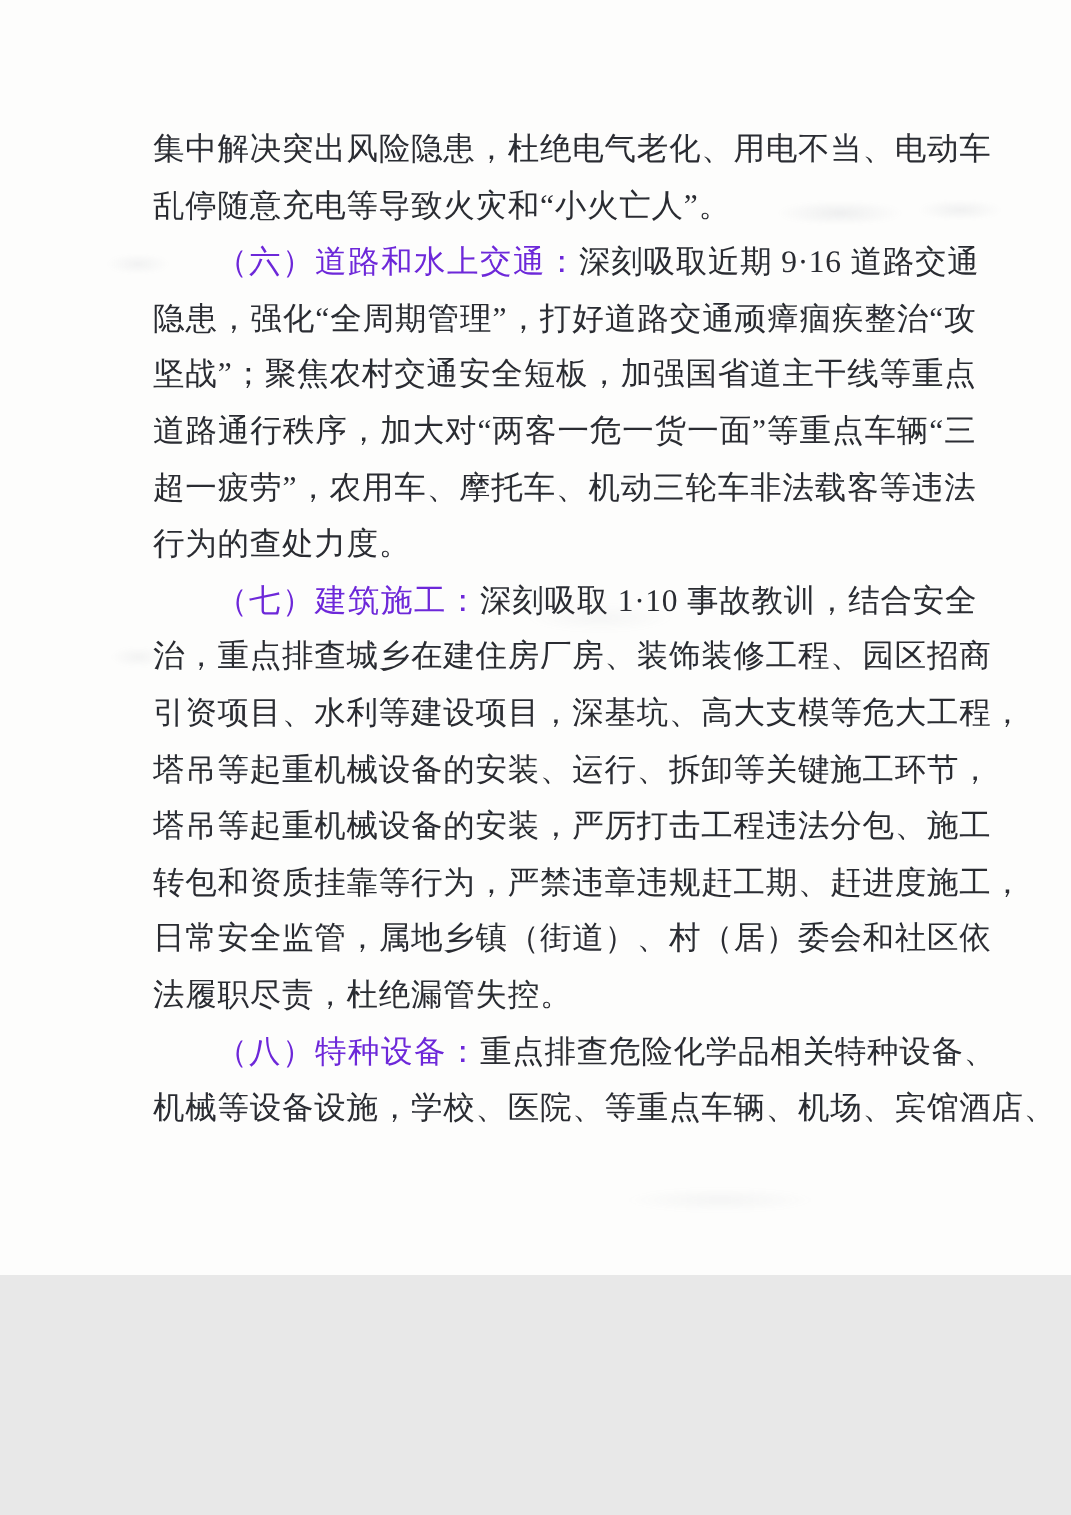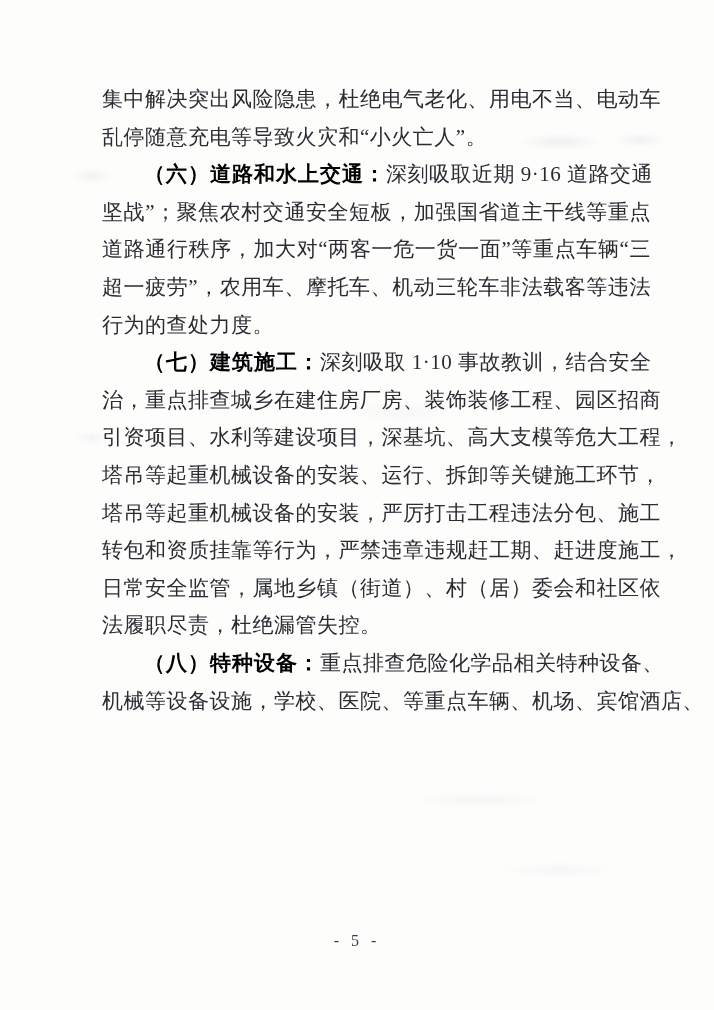--- a/index.html
+++ b/index.html
@@ -3,21 +3,21 @@
 <meta charset="utf-8">
 <style>
   html, body {
     margin: 0;
     padding: 0;
     background: #e8e8e8;
   }
   .page {
     position: relative;
     width: 714px;
-    height: 1010px;
+    height: 850px;
     background: #fdfdfc;
     overflow: hidden;
     font-family: "Liberation Serif", "DejaVu Serif", serif;
   }
   .text-block {
     position: absolute;
     left: 102px;
     top: 81px;
     width: 549px;
     color: #2a2c32;
@@ -30,22 +30,22 @@
     white-space: nowrap;
     letter-spacing: 0.5px;
   }
   .line.para-end {
     text-align-last: left;
   }
   .line.indented {
     text-indent: 2em;
   }
   .heading {
-    font-weight: 700;
-    color: #000000;
+    font-weight: 400;
+    color: #6d28d9;
     letter-spacing: 1px;
   }
   .page-number {
     position: absolute;
     top: 932px;
     left: 0;
     width: 714px;
     text-align: center;
     font-size: 16px;
     color: #3a3e48;
@@ -69,20 +69,21 @@
 </style>
 </head>
 <body>
 
 <div class="page">
   <div class="scan-artifacts"></div>
   <div class="text-block">
       <div class="line">集中解决突出风险隐患，杜绝电气老化、用电不当、电动车</div>
       <div class="line para-end">乱停随意充电等导致火灾和“小火亡人”。</div>
       <div class="line indented"><span class="heading">（六）道路和水上交通：</span>深刻吸取近期 9·16 道路交通</div>
+      <div class="line">隐患，强化“全周期管理”，打好道路交通顽瘴痼疾整治“攻</div>
       <div class="line">坚战”；聚焦农村交通安全短板，加强国省道主干线等重点</div>
       <div class="line">道路通行秩序，加大对“两客一危一货一面”等重点车辆“三</div>
       <div class="line">超一疲劳”，农用车、摩托车、机动三轮车非法载客等违法</div>
       <div class="line para-end">行为的查处力度。</div>
       <div class="line indented"><span class="heading">（七）建筑施工：</span>深刻吸取 1·10 事故教训，结合安全</div>
       <div class="line">治，重点排查城乡在建住房厂房、装饰装修工程、园区招商</div>
       <div class="line">引资项目、水利等建设项目，深基坑、高大支模等危大工程，</div>
       <div class="line">塔吊等起重机械设备的安装、运行、拆卸等关键施工环节，</div>
       <div class="line">塔吊等起重机械设备的安装，严厉打击工程违法分包、施工</div>
       <div class="line">转包和资质挂靠等行为，严禁违章违规赶工期、赶进度施工，</div>

